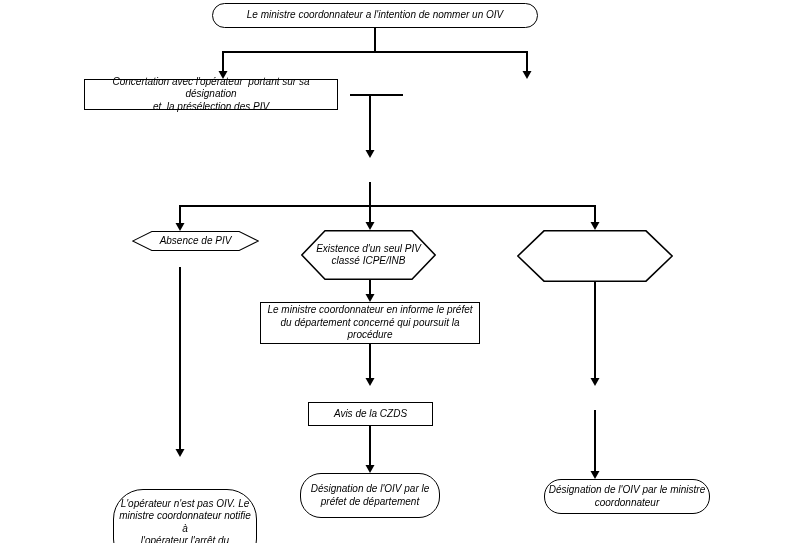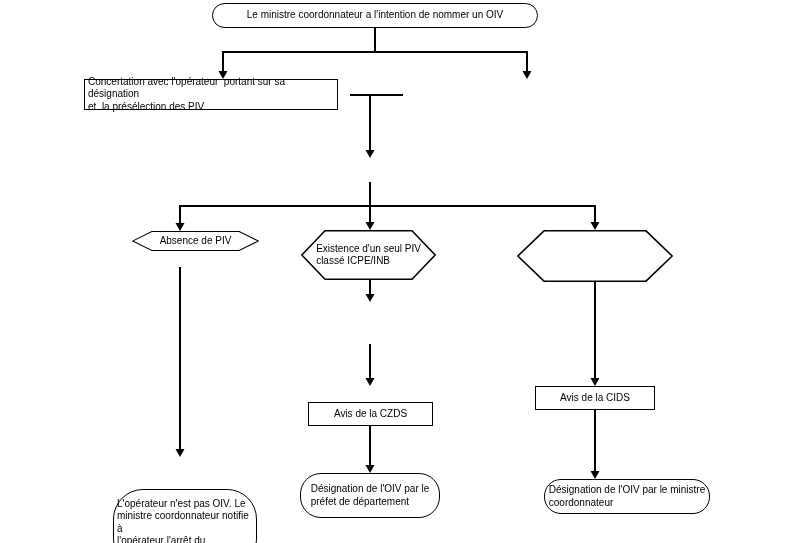--- a/index.html
+++ b/index.html
@@ -8,22 +8,23 @@
     width:789px;height:543px;
     background:#ffffff;
     font-family:"Liberation Sans", sans-serif;
     color:#000;
     overflow:hidden;
   }
   .connectors{position:absolute;left:0;top:0;width:789px;height:543px;}
   .node{
     position:absolute;
     display:flex;align-items:center;justify-content:center;
+    text-align:center;
     box-sizing:border-box;
-    font-size:10px;line-height:12.5px;
+    font-size:10px;line-height:12.5px;font-style:italic;
   }
   .rect{border:1.6px solid #000;background:#fff;}
   .stadium{border-radius:13px;}
   .round-lg{border-radius:30px;margin-top:32px;}
   .round-md{border-radius:21px;}
   .round-sm{border-radius:17px;}
   .lbl{white-space:pre-wrap;display:block;padding:0 3px;}
   .hexwrap{background:transparent;border:none;}
   .hex-svg{position:absolute;left:0;top:0;width:100%;height:100%;}
   .hexwrap .lbl{position:relative;z-index:1;}
@@ -95,28 +96,30 @@
     <span class="lbl">Existence d'un seul PIV
 classé ICPE/INB</span>
   </div>
 
   <div class="node hexwrap" style="left:517px;top:230px;width:156px;height:52px;">
     <svg class="hex-svg" viewBox="0 0 156 52" preserveAspectRatio="none">
       <polygon points="0.8,26 27,0.8 129,0.8 155.2,26 129,51.2 27,51.2" fill="#fff" stroke="#000" stroke-width="1.6"></polygon>
     </svg>
   </div>
 
+  <div class="node rect" style="left:260px;top:302px;width:220px;height:42px;">
+    <span class="lbl">Le ministre coordonnateur en informe le préfet
+du département concerné qui poursuit la
+procédure</span>
+  </div>
 
   <div class="node rect" style="left:308px;top:386px;width:125px;height:24px;margin-top:16px;">
     <span class="lbl">Avis de la CZDS</span>
   </div>
 
-  <div class="node rect" style="left:535px;top:386px;width:120px;height:24px;">
-    <span class="lbl">Avis de la CIDS</span>
-  </div>
 
   <div class="node rect round-lg" style="left:113px;top:457px;width:144px;height:80px;">
     <span class="lbl">L'opérateur n'est pas OIV. Le
 ministre coordonnateur notifie à
 l'opérateur l'arrêt du processus</span>
   </div>
 
   <div class="node rect round-md" style="left:300px;top:473px;width:140px;height:45px;">
     <span class="lbl">Désignation de l'OIV par le
 préfet de département</span>

